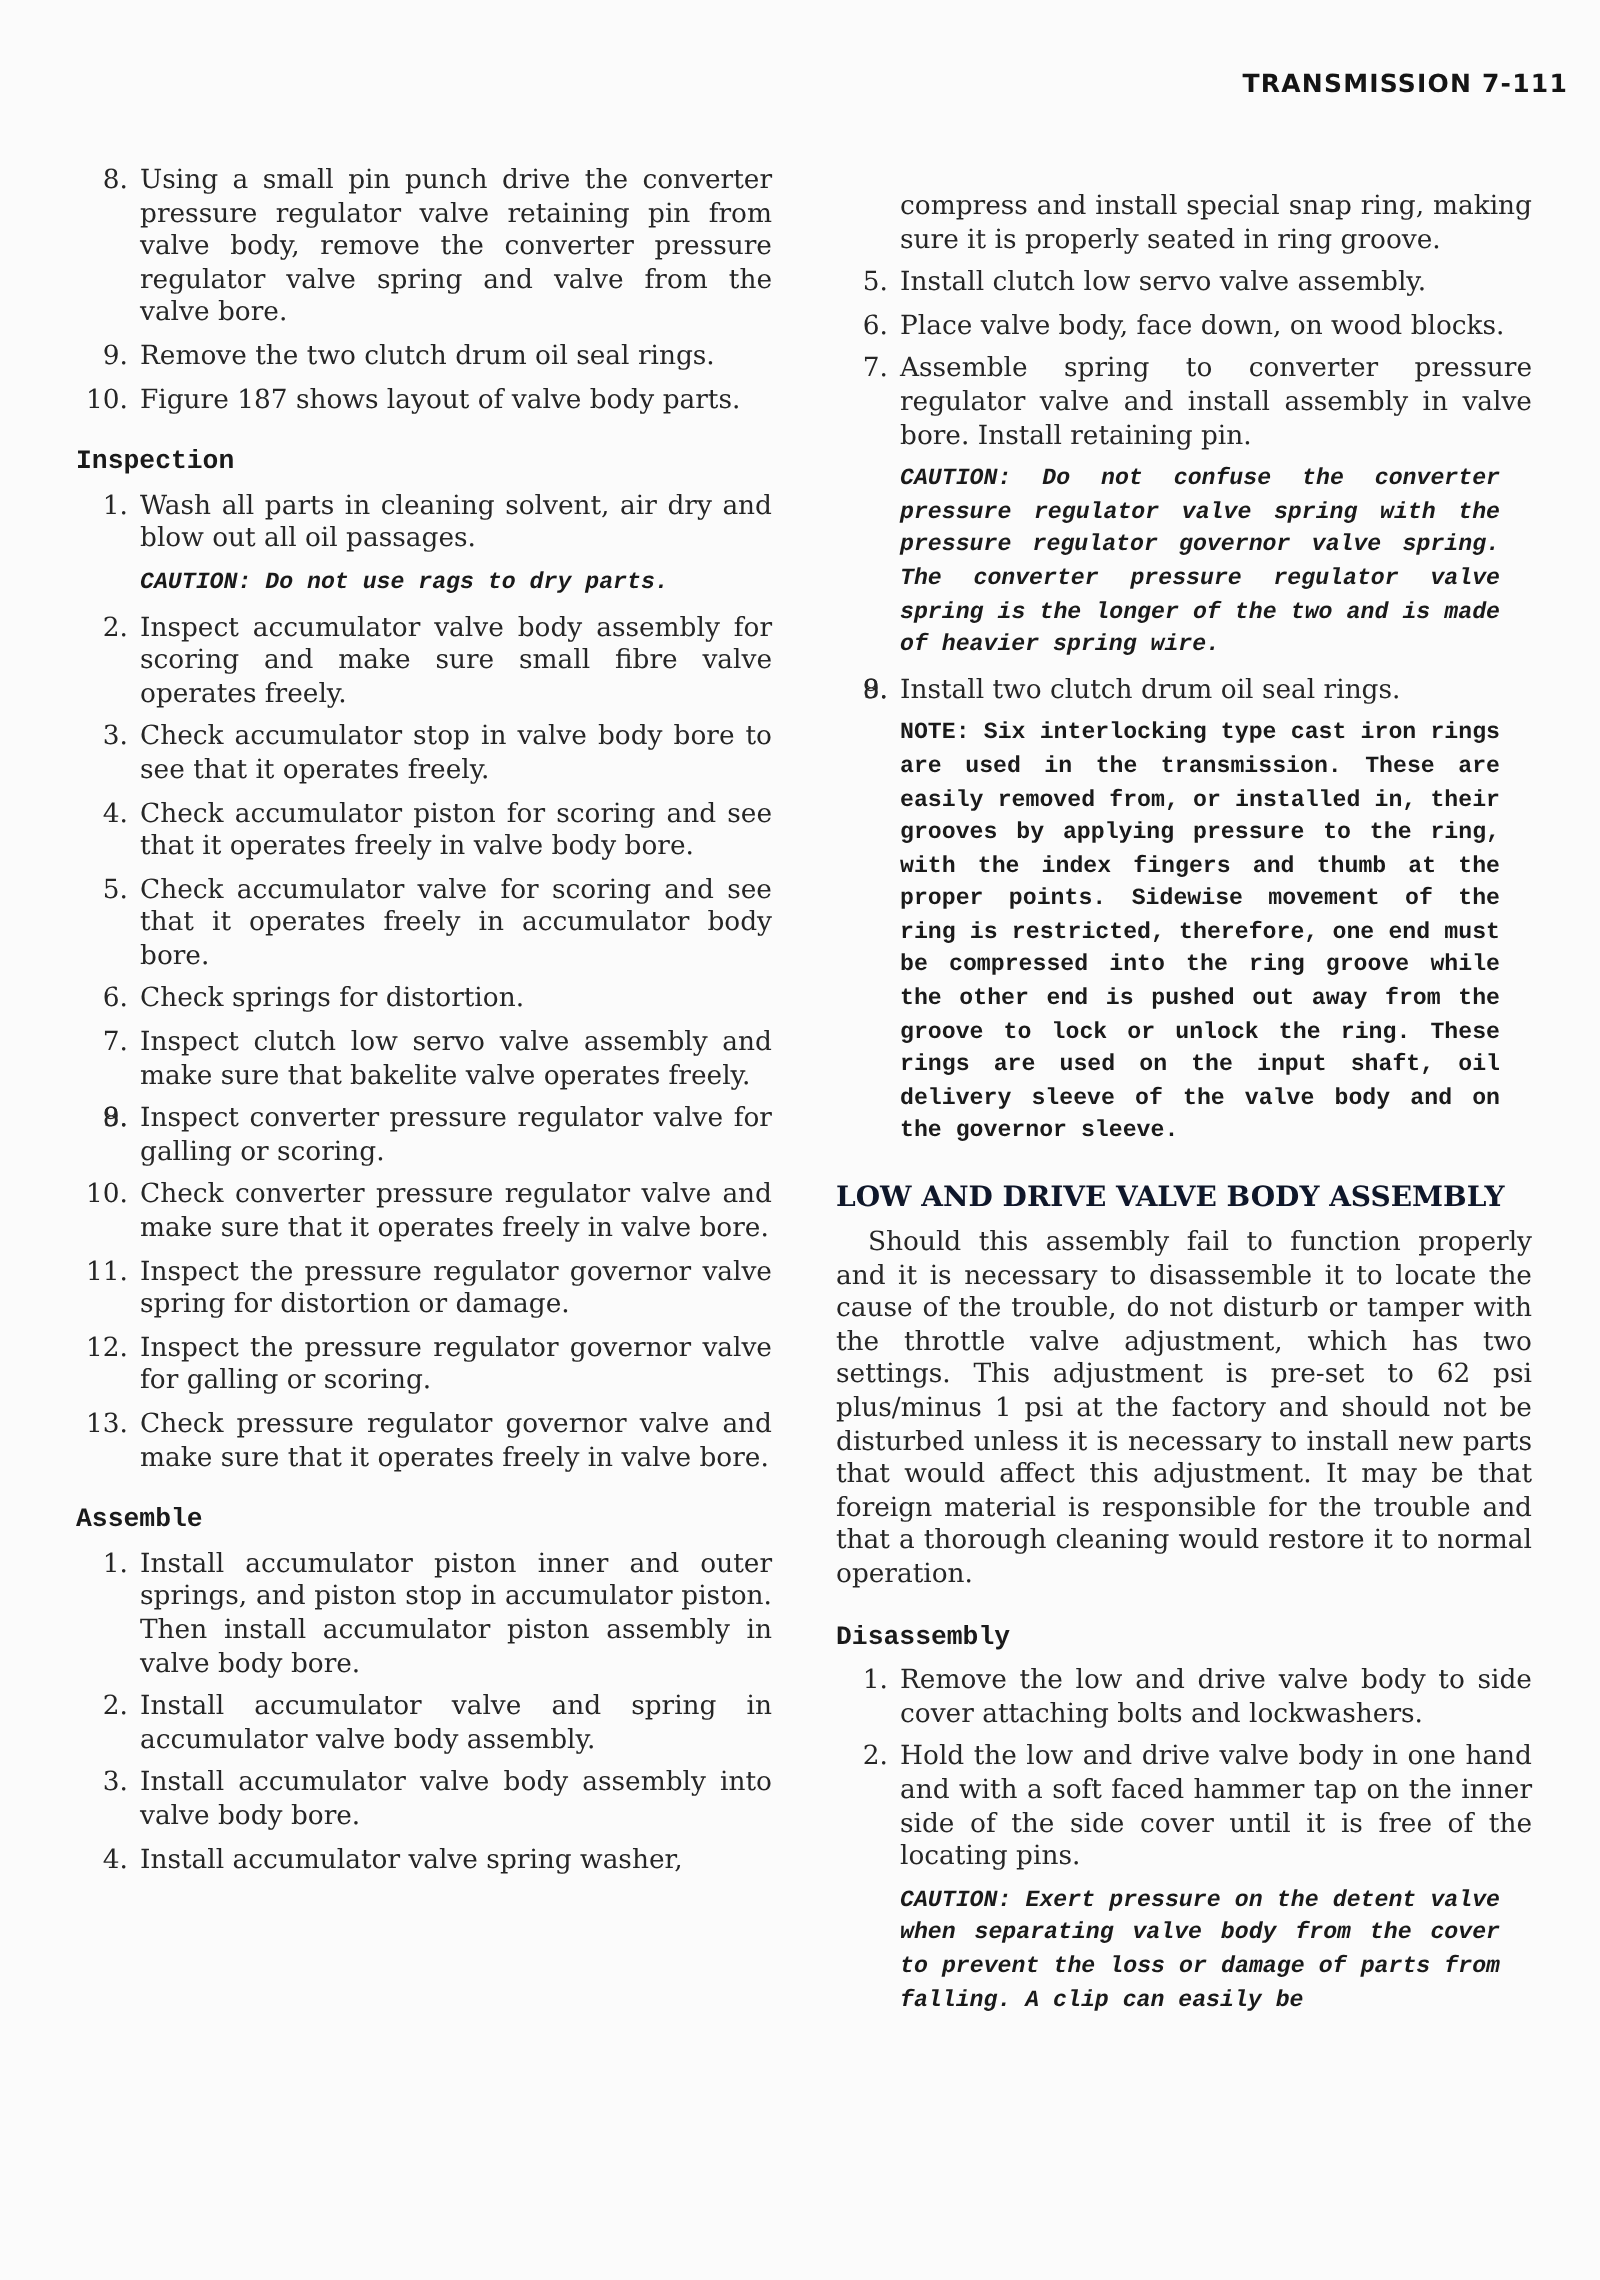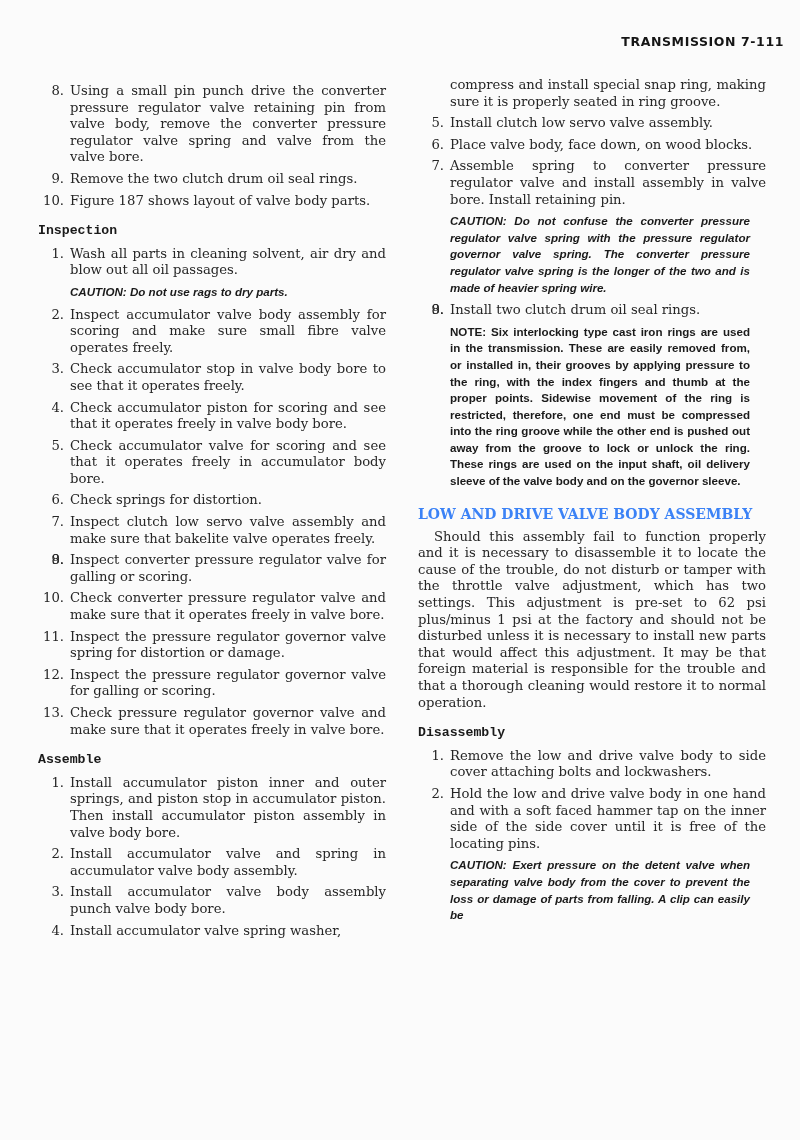--- a/index.html
+++ b/index.html
@@ -15,41 +15,41 @@
     font-family: "DejaVu Sans", "Liberation Sans", sans-serif;
     font-weight: bold; font-size: 12.5px; letter-spacing: 0.6px;
     color: #151515;
   }
   .col {
     position: absolute; top: 83px; width: 348px;
     font-size: 13.2px; line-height: 16.6px;
     color: #262626;
   }
   .col.left { left: 38px; }
-  .col.right { left: 418px; top: 77px; width: 348px; }
+  .col.right { left: 418px; top: 96px; width: 348px; }
   ol.steps { list-style: none; margin: 0; padding: 0; }
   ol.steps li {
     position: relative; padding-left: 32px; margin: 0 0 5px 0;
     text-align: justify;
   }
   ol.steps li .num {
     position: absolute; left: 0; width: 26px; text-align: right;
   }
   .continuation { padding-left: 32px; margin: 0 0 5px 0; text-align: justify; }
   h3.section {
     font-family: Liberation Mono, monospace;
     font-weight: bold; font-size: 13.2px; margin: 14px 0 6px 0; color: #1a1a1a;
   }
   h2.major {
     font-family: "DejaVu Serif", "Liberation Serif", serif;
     font-weight: bold; font-size: 14px; line-height: 17px;
-    margin: 16px 0 6px 0; text-transform: uppercase; color: #3b82f6;
+    margin: 16px 0 6px 0; text-transform: uppercase; color: #0f172a;
   }
   .callout {
-    font-family: Liberation Sans, sans-serif;
+    font-family: Liberation Mono, monospace;
     font-weight: bold; font-size: 11.6px; line-height: 16.6px;
     margin: 2px 16px 6px 32px; text-align: justify; color: #1a1a1a;
   }
   .callout.italic { font-style: italic; }
   p.para { margin: 0 0 5px 0; text-indent: 16px; text-align: justify; }
 </style>
 </head>
 <body>
 
 <div class="running-head">TRANSMISSION 7-111</div>
@@ -78,21 +78,21 @@
     <li><span class="num">10.</span><span>Check converter pressure regulator valve and make sure that it operates freely in valve bore.</span></li>
     <li><span class="num">11.</span><span>Inspect the pressure regulator governor valve spring for distortion or damage.</span></li>
     <li><span class="num">12.</span><span>Inspect the pressure regulator governor valve for galling or scoring.</span></li>
     <li><span class="num">13.</span><span>Check pressure regulator governor valve and make sure that it operates freely in valve bore.</span></li>
   </ol>
 
   <h3 class="section">Assemble</h3>
   <ol class="steps">
     <li><span class="num">1.</span><span>Install accumulator piston inner and outer springs, and piston stop in accumulator piston. Then install accumulator piston assembly in valve body bore.</span></li>
     <li><span class="num">2.</span><span>Install accumulator valve and spring in accumulator valve body assembly.</span></li>
-    <li><span class="num">3.</span><span>Install accumulator valve body assembly punch valve body bore.</span></li>
+    <li><span class="num">3.</span><span>Install accumulator valve body assembly into valve body bore.</span></li>
     <li><span class="num">4.</span><span>Install accumulator valve spring washer,</span></li>
   </ol>
 </div>
 
 <div class="col right">
   <div class="continuation">compress and install special snap ring, making sure it is properly seated in ring groove.</div>
   <ol class="steps">
     <li><span class="num">5.</span><span>Install clutch low servo valve assembly.</span></li>
     <li><span class="num">6.</span><span>Place valve body, face down, on wood blocks.</span></li>
     <li><span class="num">7.</span><span>Assemble spring to converter pressure regulator valve and install assembly in valve bore. Install retaining pin.</span></li>

